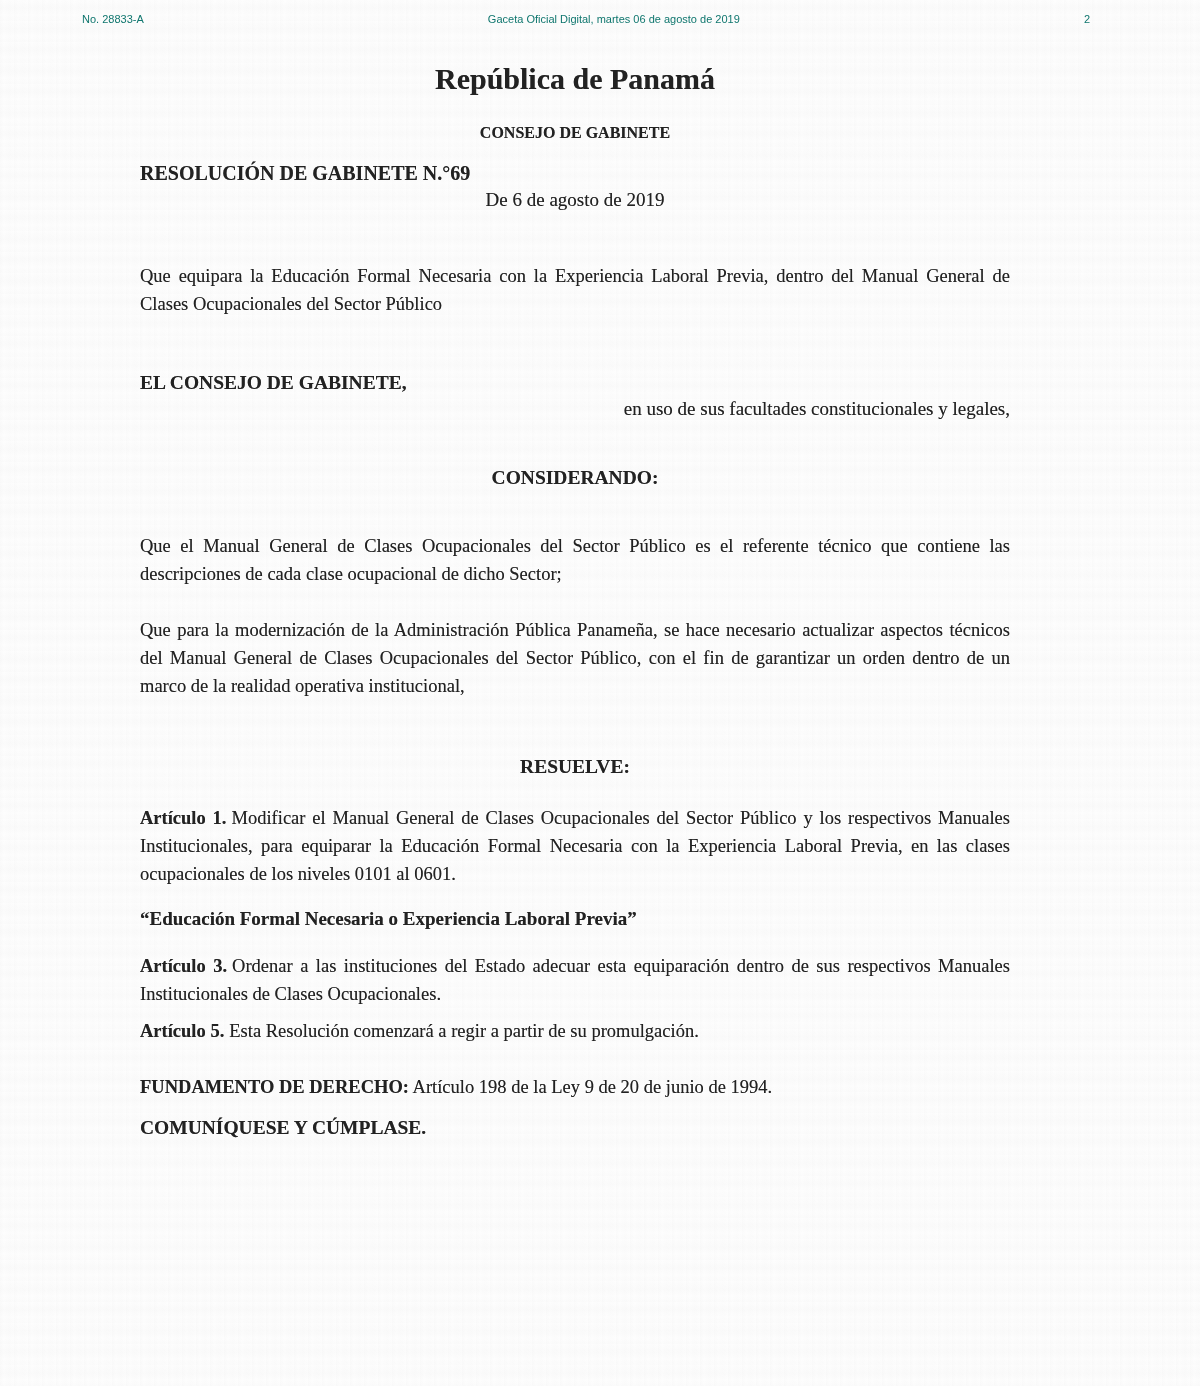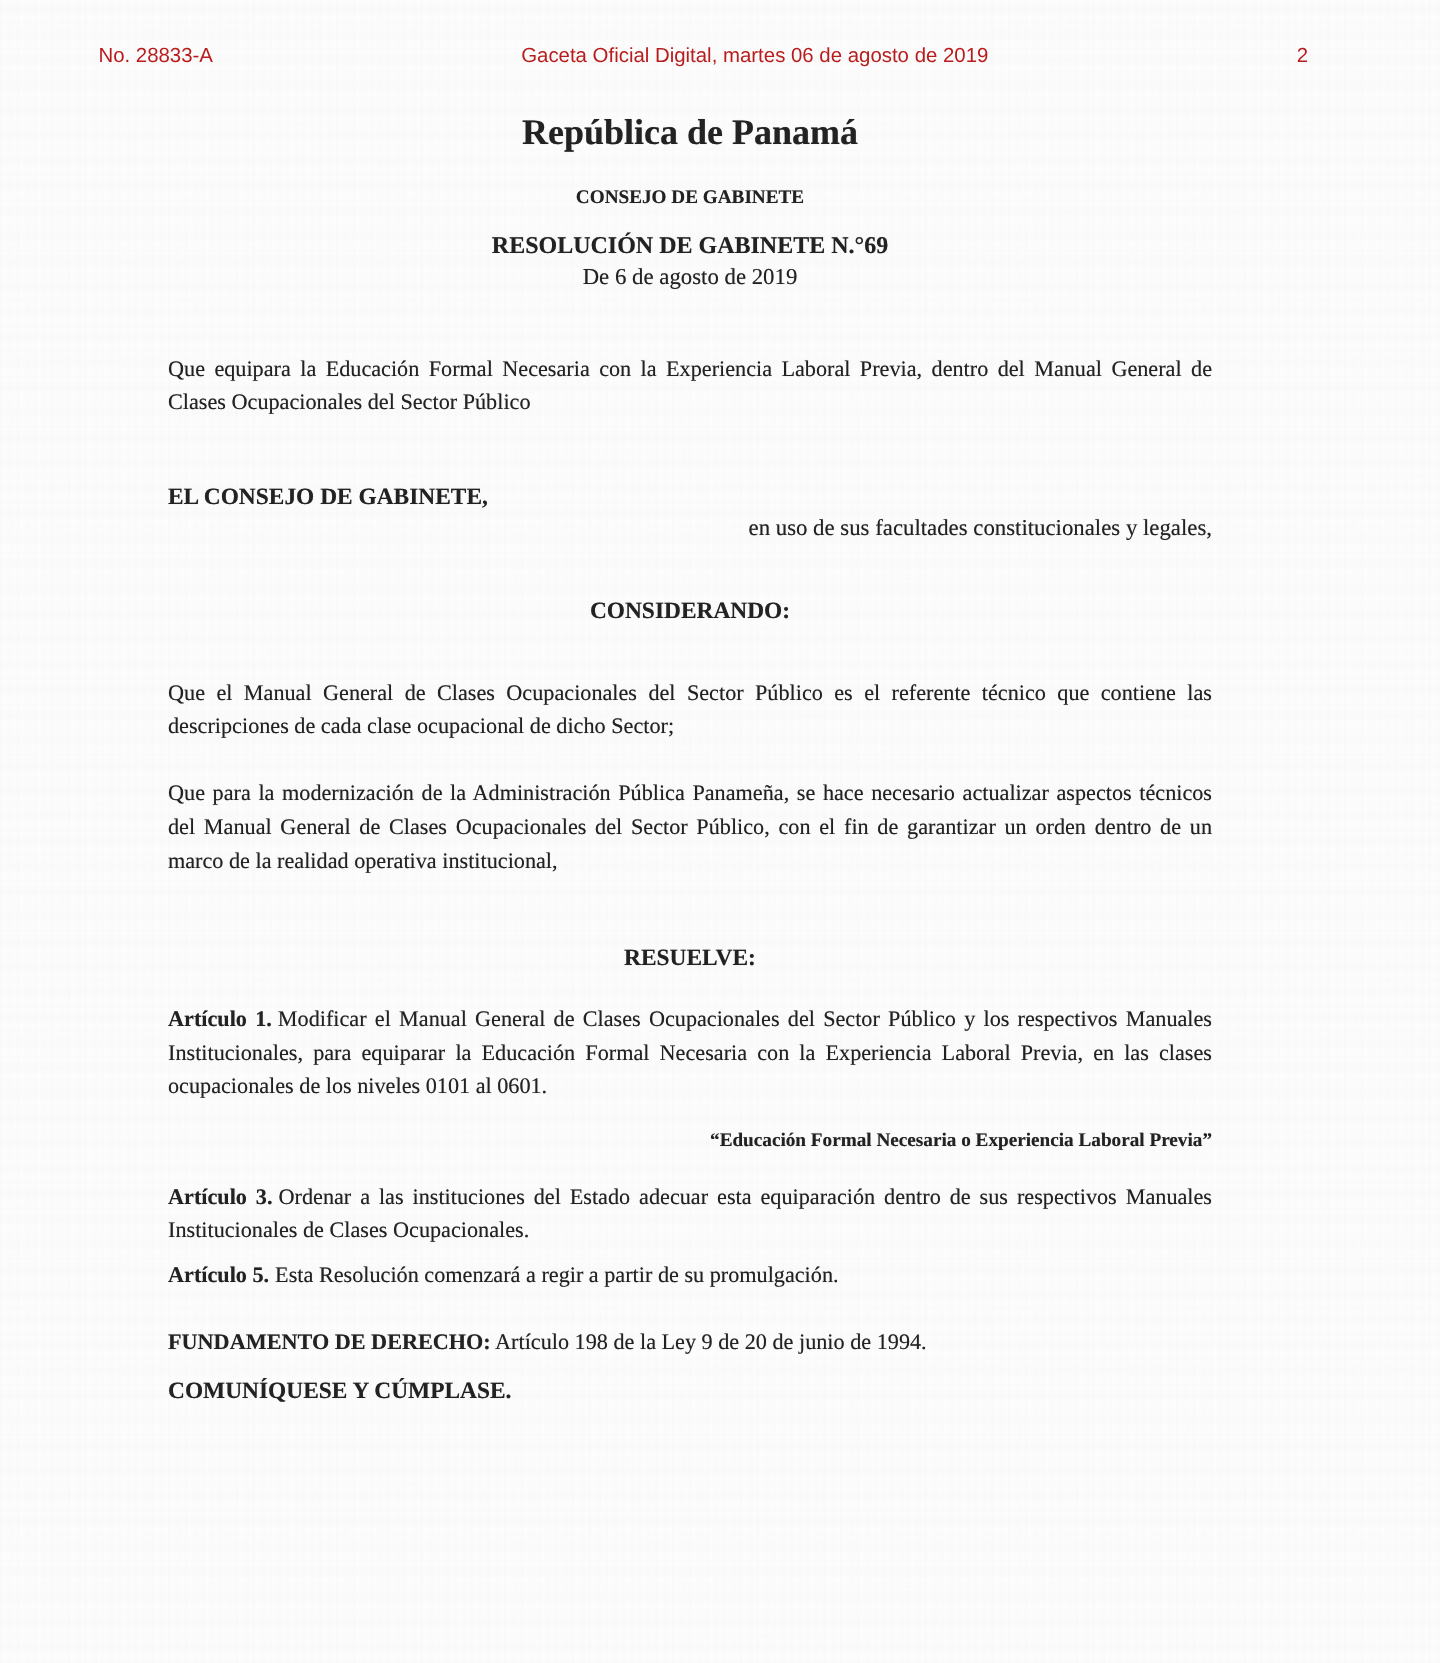--- a/index.html
+++ b/index.html
@@ -20,24 +20,24 @@
         rgba(120,120,120,0.018) 13px, rgba(255,255,255,0) 21px);
     overflow: hidden;
     font-family: "Liberation Serif", serif;
     color: #222;
   }
 
   
   .page-header {
     display: flex;
     align-items: baseline;
-    padding: 37px 110px 0 82px;
+    padding: 13px 110px 0 82px;
     font-family: "Liberation Sans", sans-serif;
-    font-size: 17px;
-    color: #b91c1c;
+    font-size: 11px;
+    color: #0f766e;
   }
   .page-header .left  { flex: 0 0 auto; }
   .page-header .center{ flex: 1 1 auto; text-align: center; }
   .page-header .right { flex: 0 0 auto; }
 
   
   .doc {
     margin-left: 140px;
     width: 870px;
     font-size: 18.5px;
@@ -54,21 +54,20 @@
   }
   .doc-org {
     margin-top: 24px;
     text-align: center;
     font-size: 16px;
     line-height: 24px;
     font-weight: bold;
   }
   .doc-resolution {
     margin-top: 16px;
-    text-align: center;
     font-size: 20px;
     line-height: 24px;
     font-weight: bold;
   }
   .doc-date {
     margin-top: 3px;
     text-align: center;
     font-size: 19px;
     line-height: 24px;
   }
@@ -79,21 +78,21 @@
   .subject        { margin-top: 50px; }
   .issuer         { margin-top: 52px; text-align: left; font-weight: bold; font-size: 19.5px; line-height: 26px; }
   .issuer-sub     { margin-top: 0;  text-align: right; font-size: 19px; line-height: 26px; }
   .sec-heading    { text-align: center; font-weight: bold; font-size: 19.5px; line-height: 26px; }
   .considerando-h { margin-top: 43px; }
   .cons-p1        { margin-top: 41px; }
   .cons-p2        { margin-top: 28px; }
   .resuelve-h     { margin-top: 54px; }
   .art-1          { margin-top: 24px; }
   .art-2          { margin-top: 14px; }
-  .quote-line     { margin-top: 18px; text-align: right; font-weight: bold; font-size: 16px; line-height: 26px; }
+  .quote-line     { margin-top: 18px; text-align: left; font-weight: bold; font-size: 19px; line-height: 26px; }
   .art-3          { margin-top: 20px; }
   .art-4          { margin-top: 9px; }
   .fundamento     { margin-top: 28px; }
   .comuniquese    { margin-top: 13px; font-weight: bold; font-size: 19.5px; }
   .closing        { margin-top: 16px; }
 
   .bold-label { font-weight: bold; }
   .art-label  { font-weight: bold; margin-right: 5px; }
 </style>
 </head>

